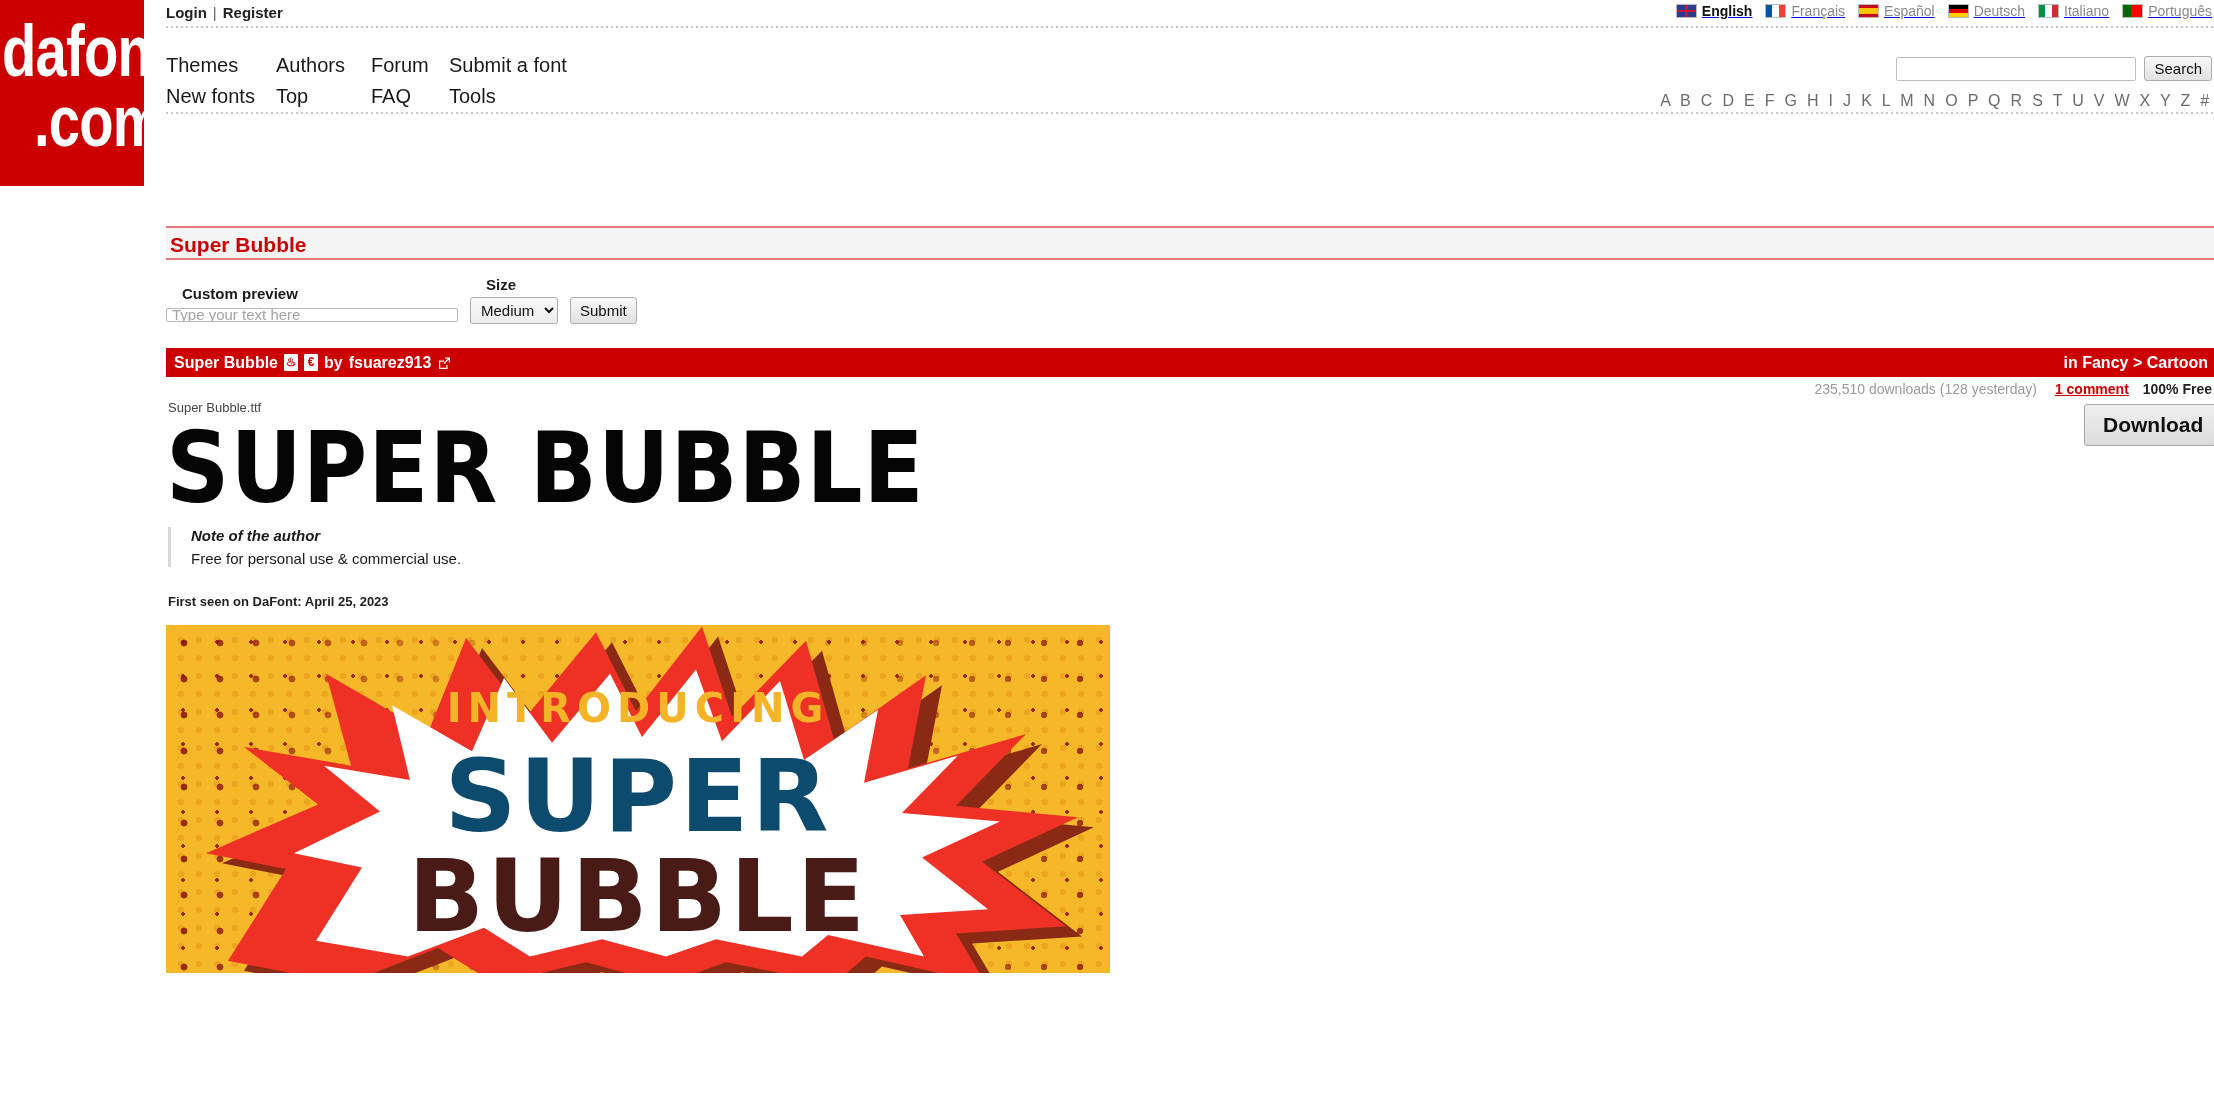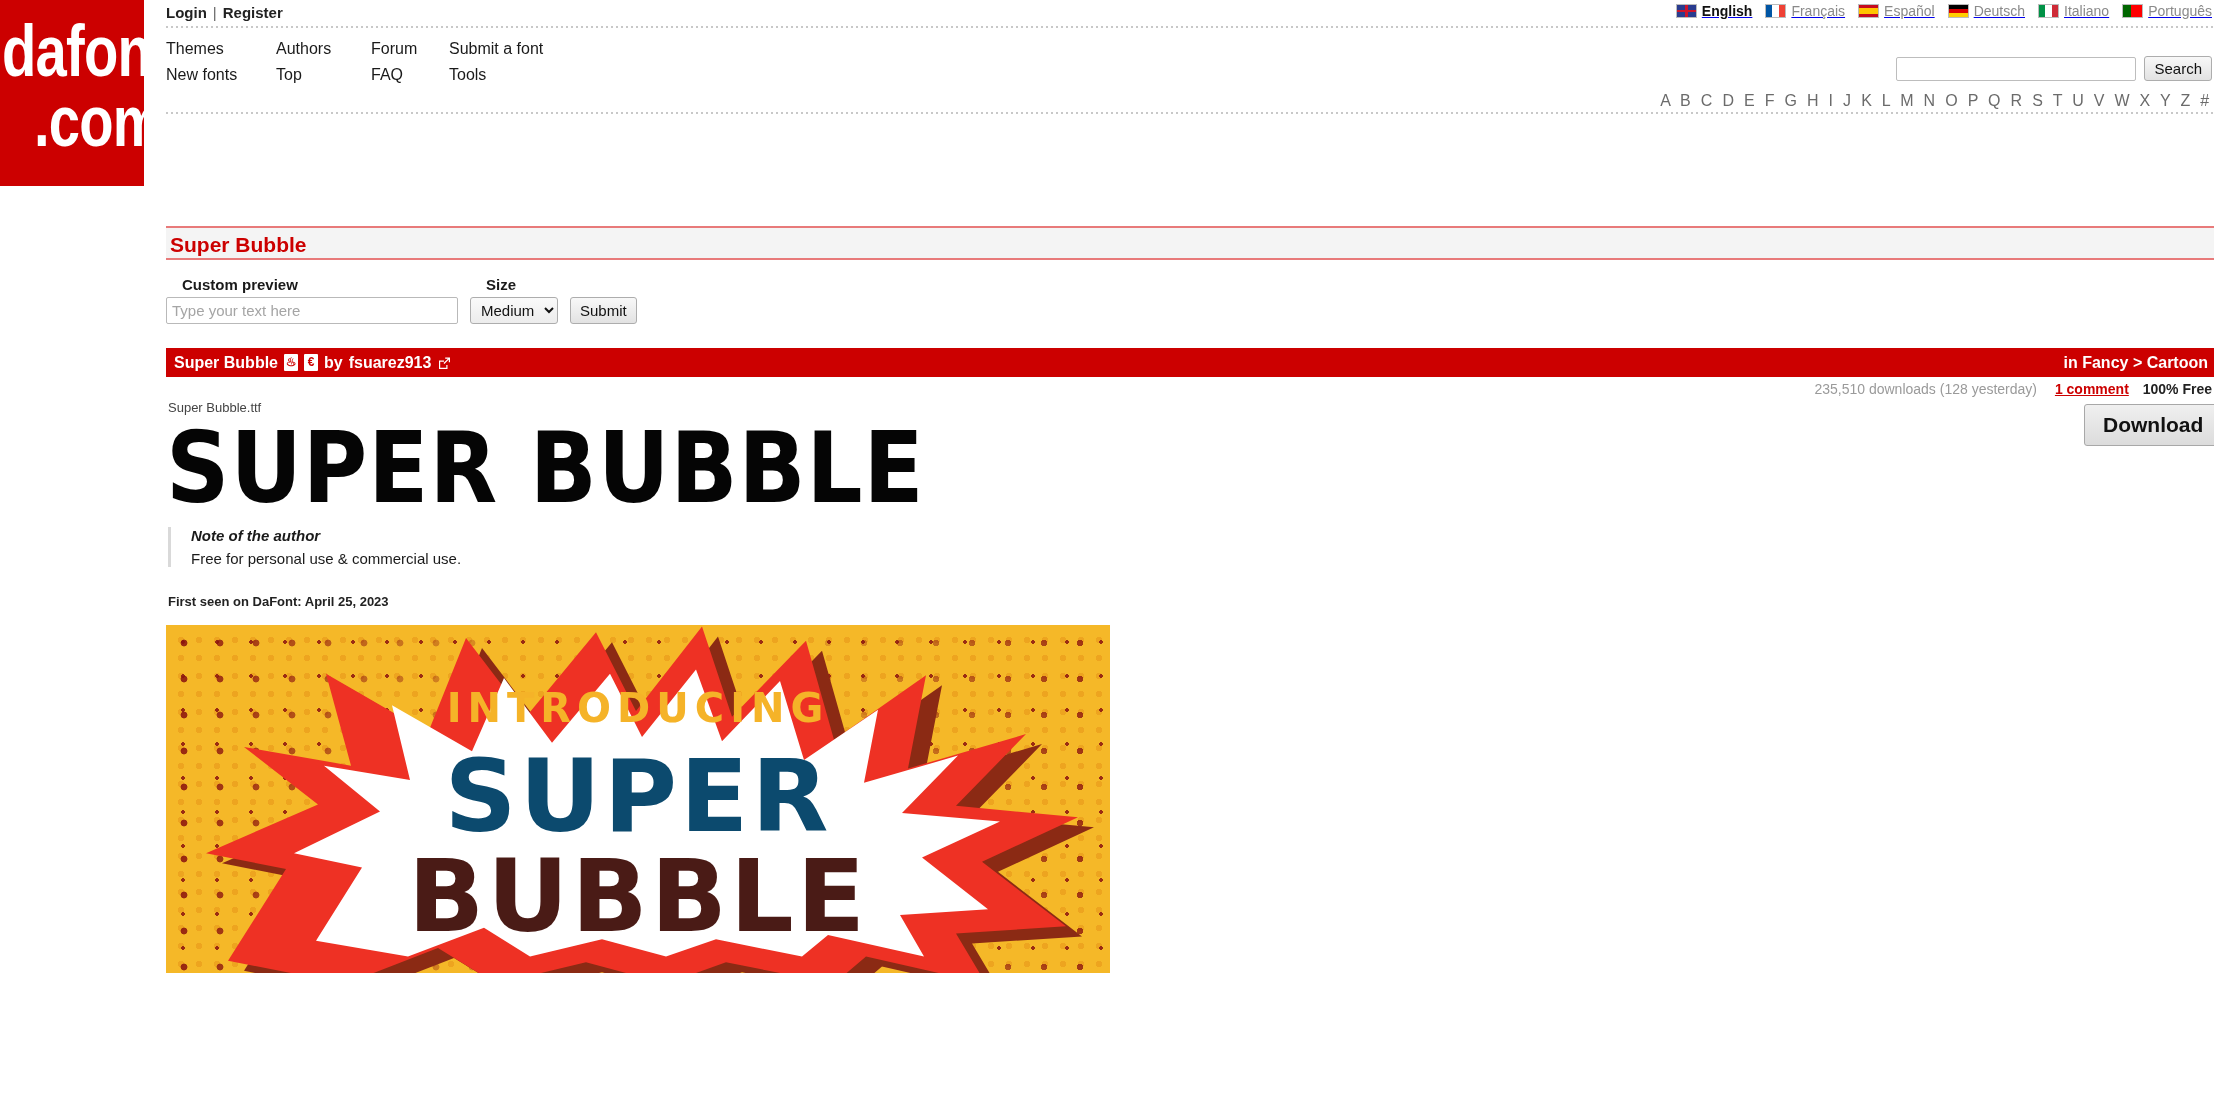--- a/index.html
+++ b/index.html
@@ -57,21 +57,21 @@
   .flag-de { background: linear-gradient(to bottom,#000 0 33%,#dd0000 33% 66%,#ffce00 66% 100%); }
   .flag-it { background: linear-gradient(to right,#009246 0 33%,#fff 33% 66%,#ce2b37 66% 100%); }
   .flag-pt { background: linear-gradient(to right,#006600 0 40%,#ff0000 40% 100%); }
 
   .dotted-rule {
     position:absolute; left:166px; right:0; height:2px;
     background-image: repeating-linear-gradient(to right,#c8c8c8 0 2px, transparent 2px 5px);
   }
 
   
-  .mainnav { position:absolute; left:166px; top: 40px; font-size: 16px; }
+  .mainnav { position:absolute; left:166px; top: 54px; font-size: 20px; }
   .mainnav table { border-collapse: collapse; }
   .mainnav td { padding: 0 0 8px 0; }
   .mainnav a { color:#1a1a1a; text-decoration:none; display:inline-block; }
   .nav-c1 { width: 110px; } .nav-c2 { width: 95px; } .nav-c3 { width: 78px; }
 
   
   .searchbox { position:absolute; right: 2px; top: 56px; display:flex; align-items:center; gap:8px;}
   .searchbox input[type=text] {
     width: 240px; height: 24px; border:1px solid #bdbdbd; background:#fff;
     font-size:14px; padding: 0 4px; box-sizing: border-box; border-radius: 2px;
@@ -90,21 +90,21 @@
     box-sizing:border-box;
   }
   .titlebar h1 {
     margin:0; padding: 5px 0 0 4px; font-size: 21px; color:#cc0000; font-weight: bold;
   }
 
   
   .formrow { position:absolute; left:166px; top: 276px; display:flex; align-items:flex-end; gap: 12px; }
   .field-label { font-size:15px; font-weight:bold; color:#1a1a1a; margin-bottom: 4px; margin-left: 16px;}
   .custom-input {
-    width: 292px; height: 27px; border:1px solid #b9b9b9; background:#fff;
+    width: 292px; height: 14px; border:1px solid #b9b9b9; background:#fff;
     font-size:15px; color:#111; padding: 0 5px; box-sizing:border-box; border-radius:2px;
   }
   .custom-input::placeholder { color:#a5a5a5; }
   .sel {
     height: 27px; font-size:15px; color:#111; border:1px solid #adadad; border-radius:3px;
     background: linear-gradient(to bottom,#fafafa,#ececec); padding: 0 6px; box-sizing:border-box;
   }
 
   
   .fontbar {

